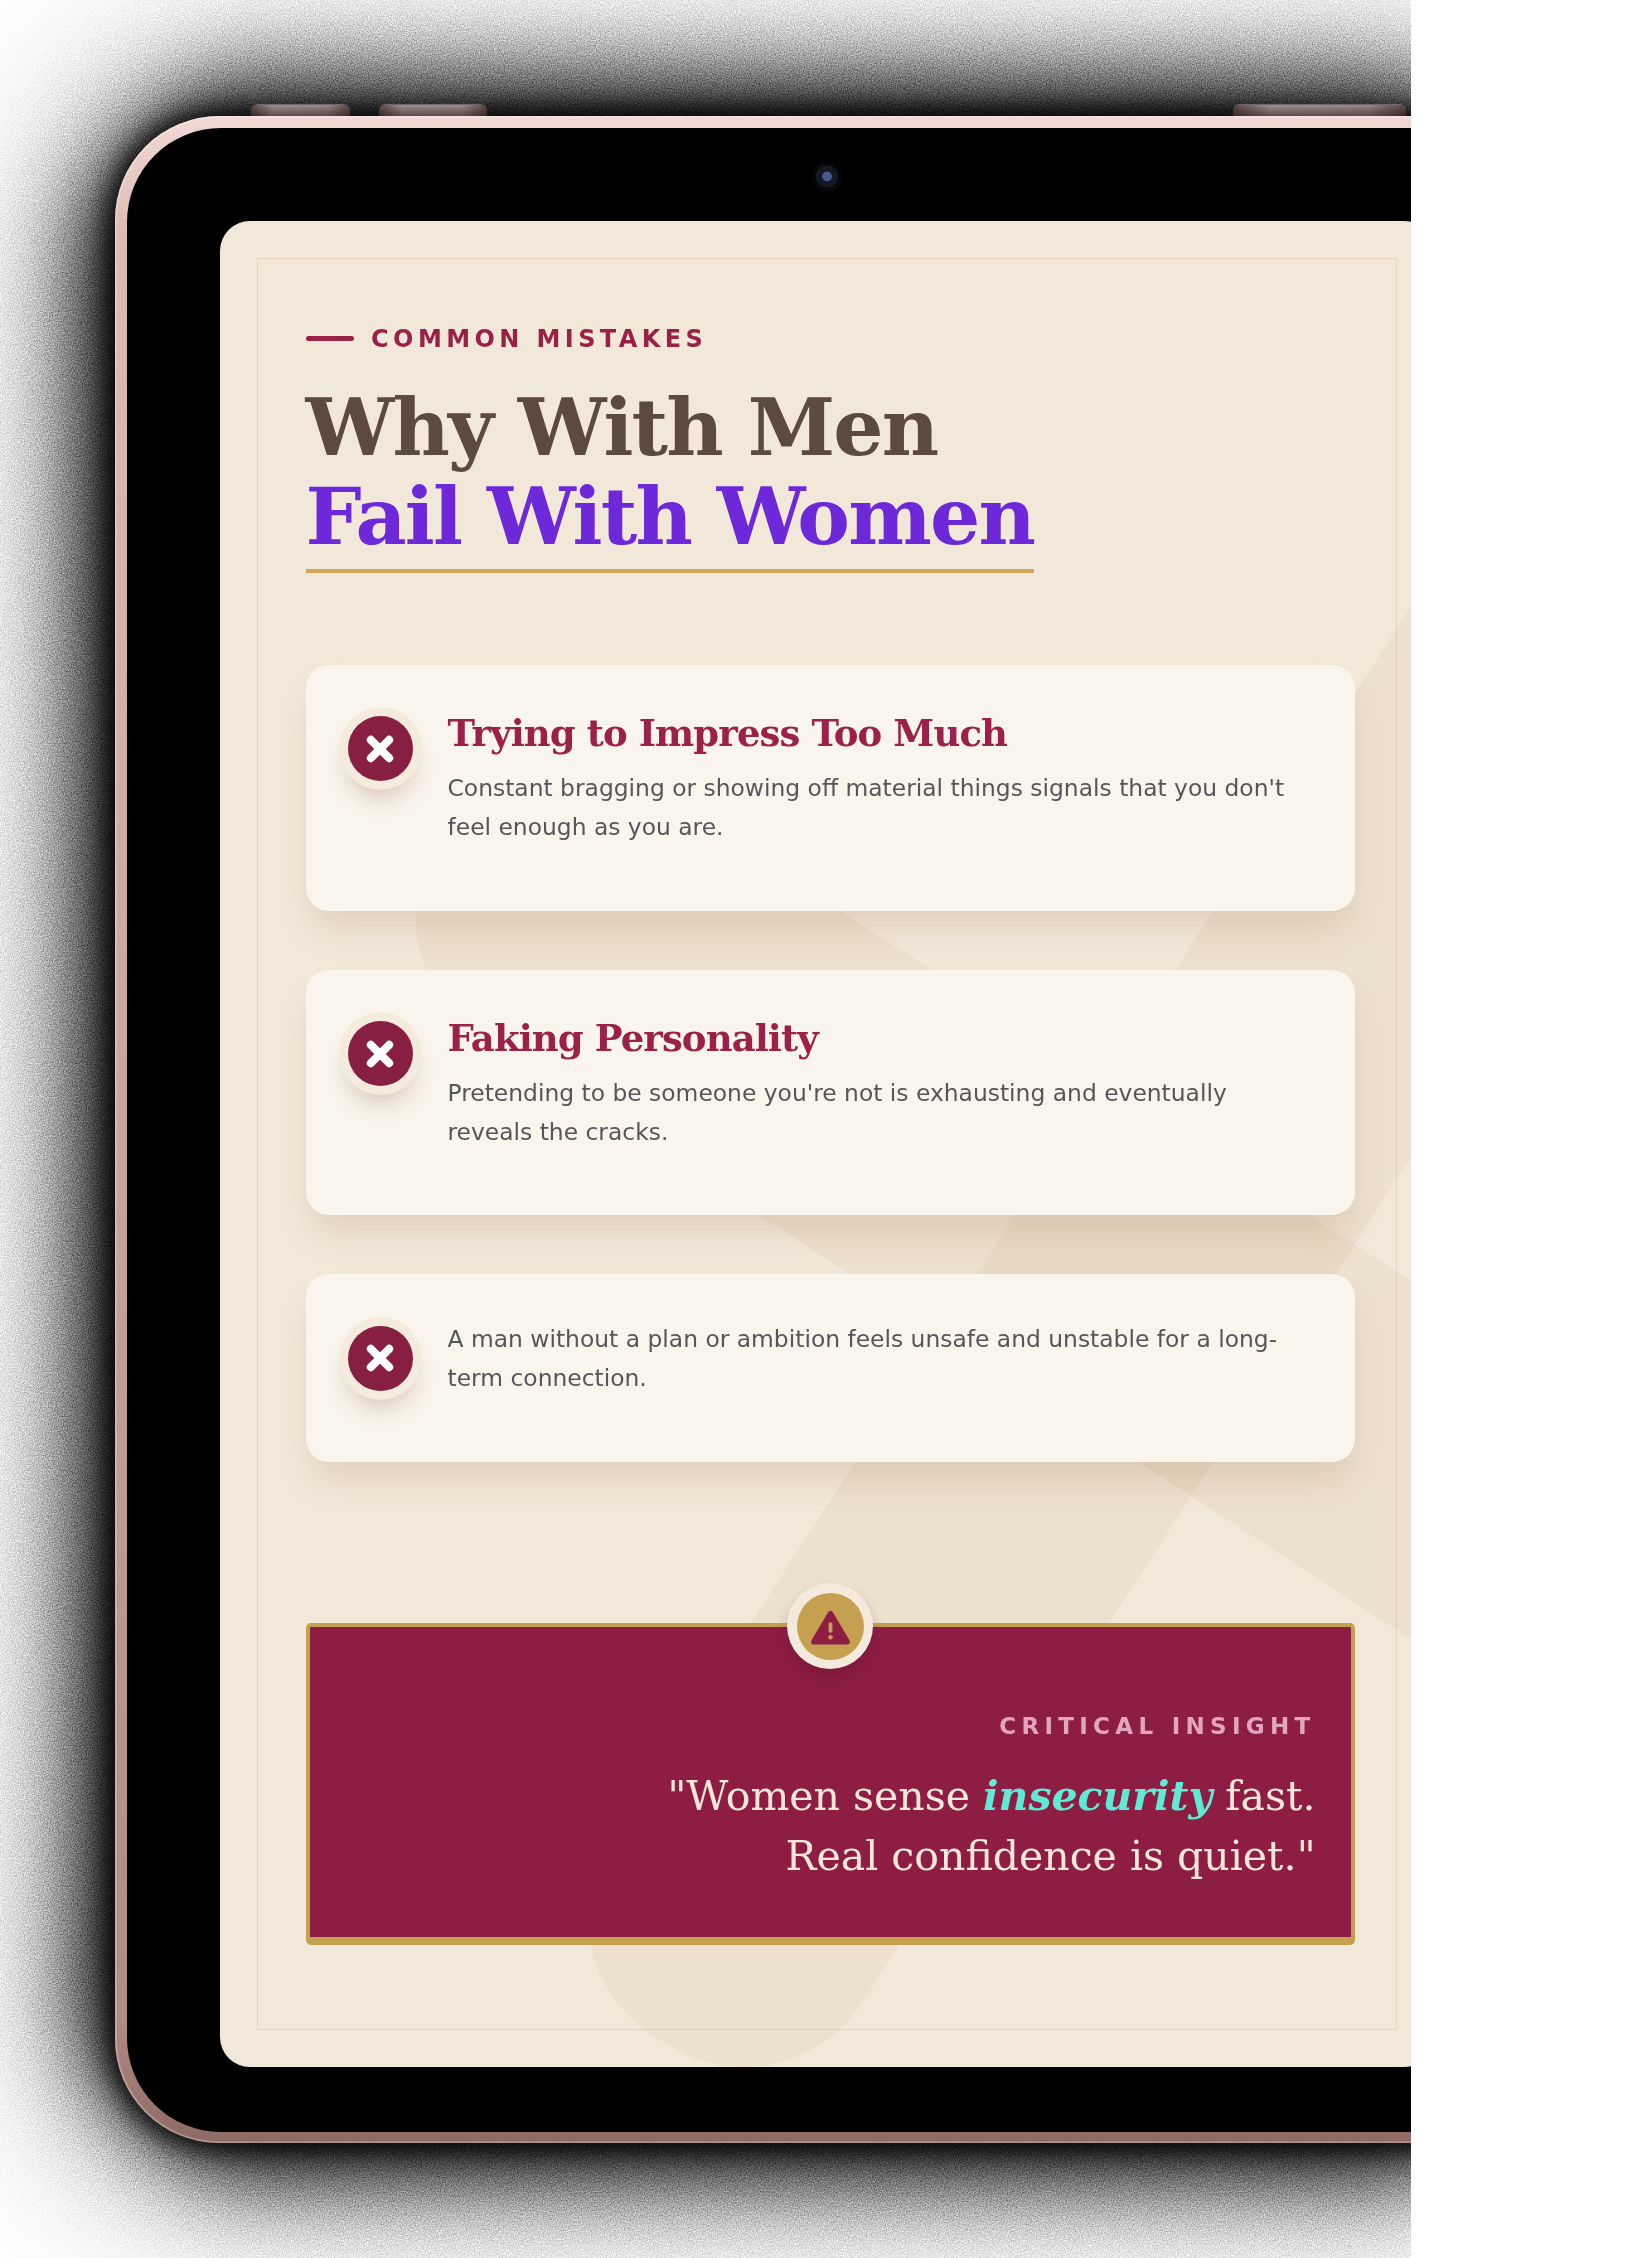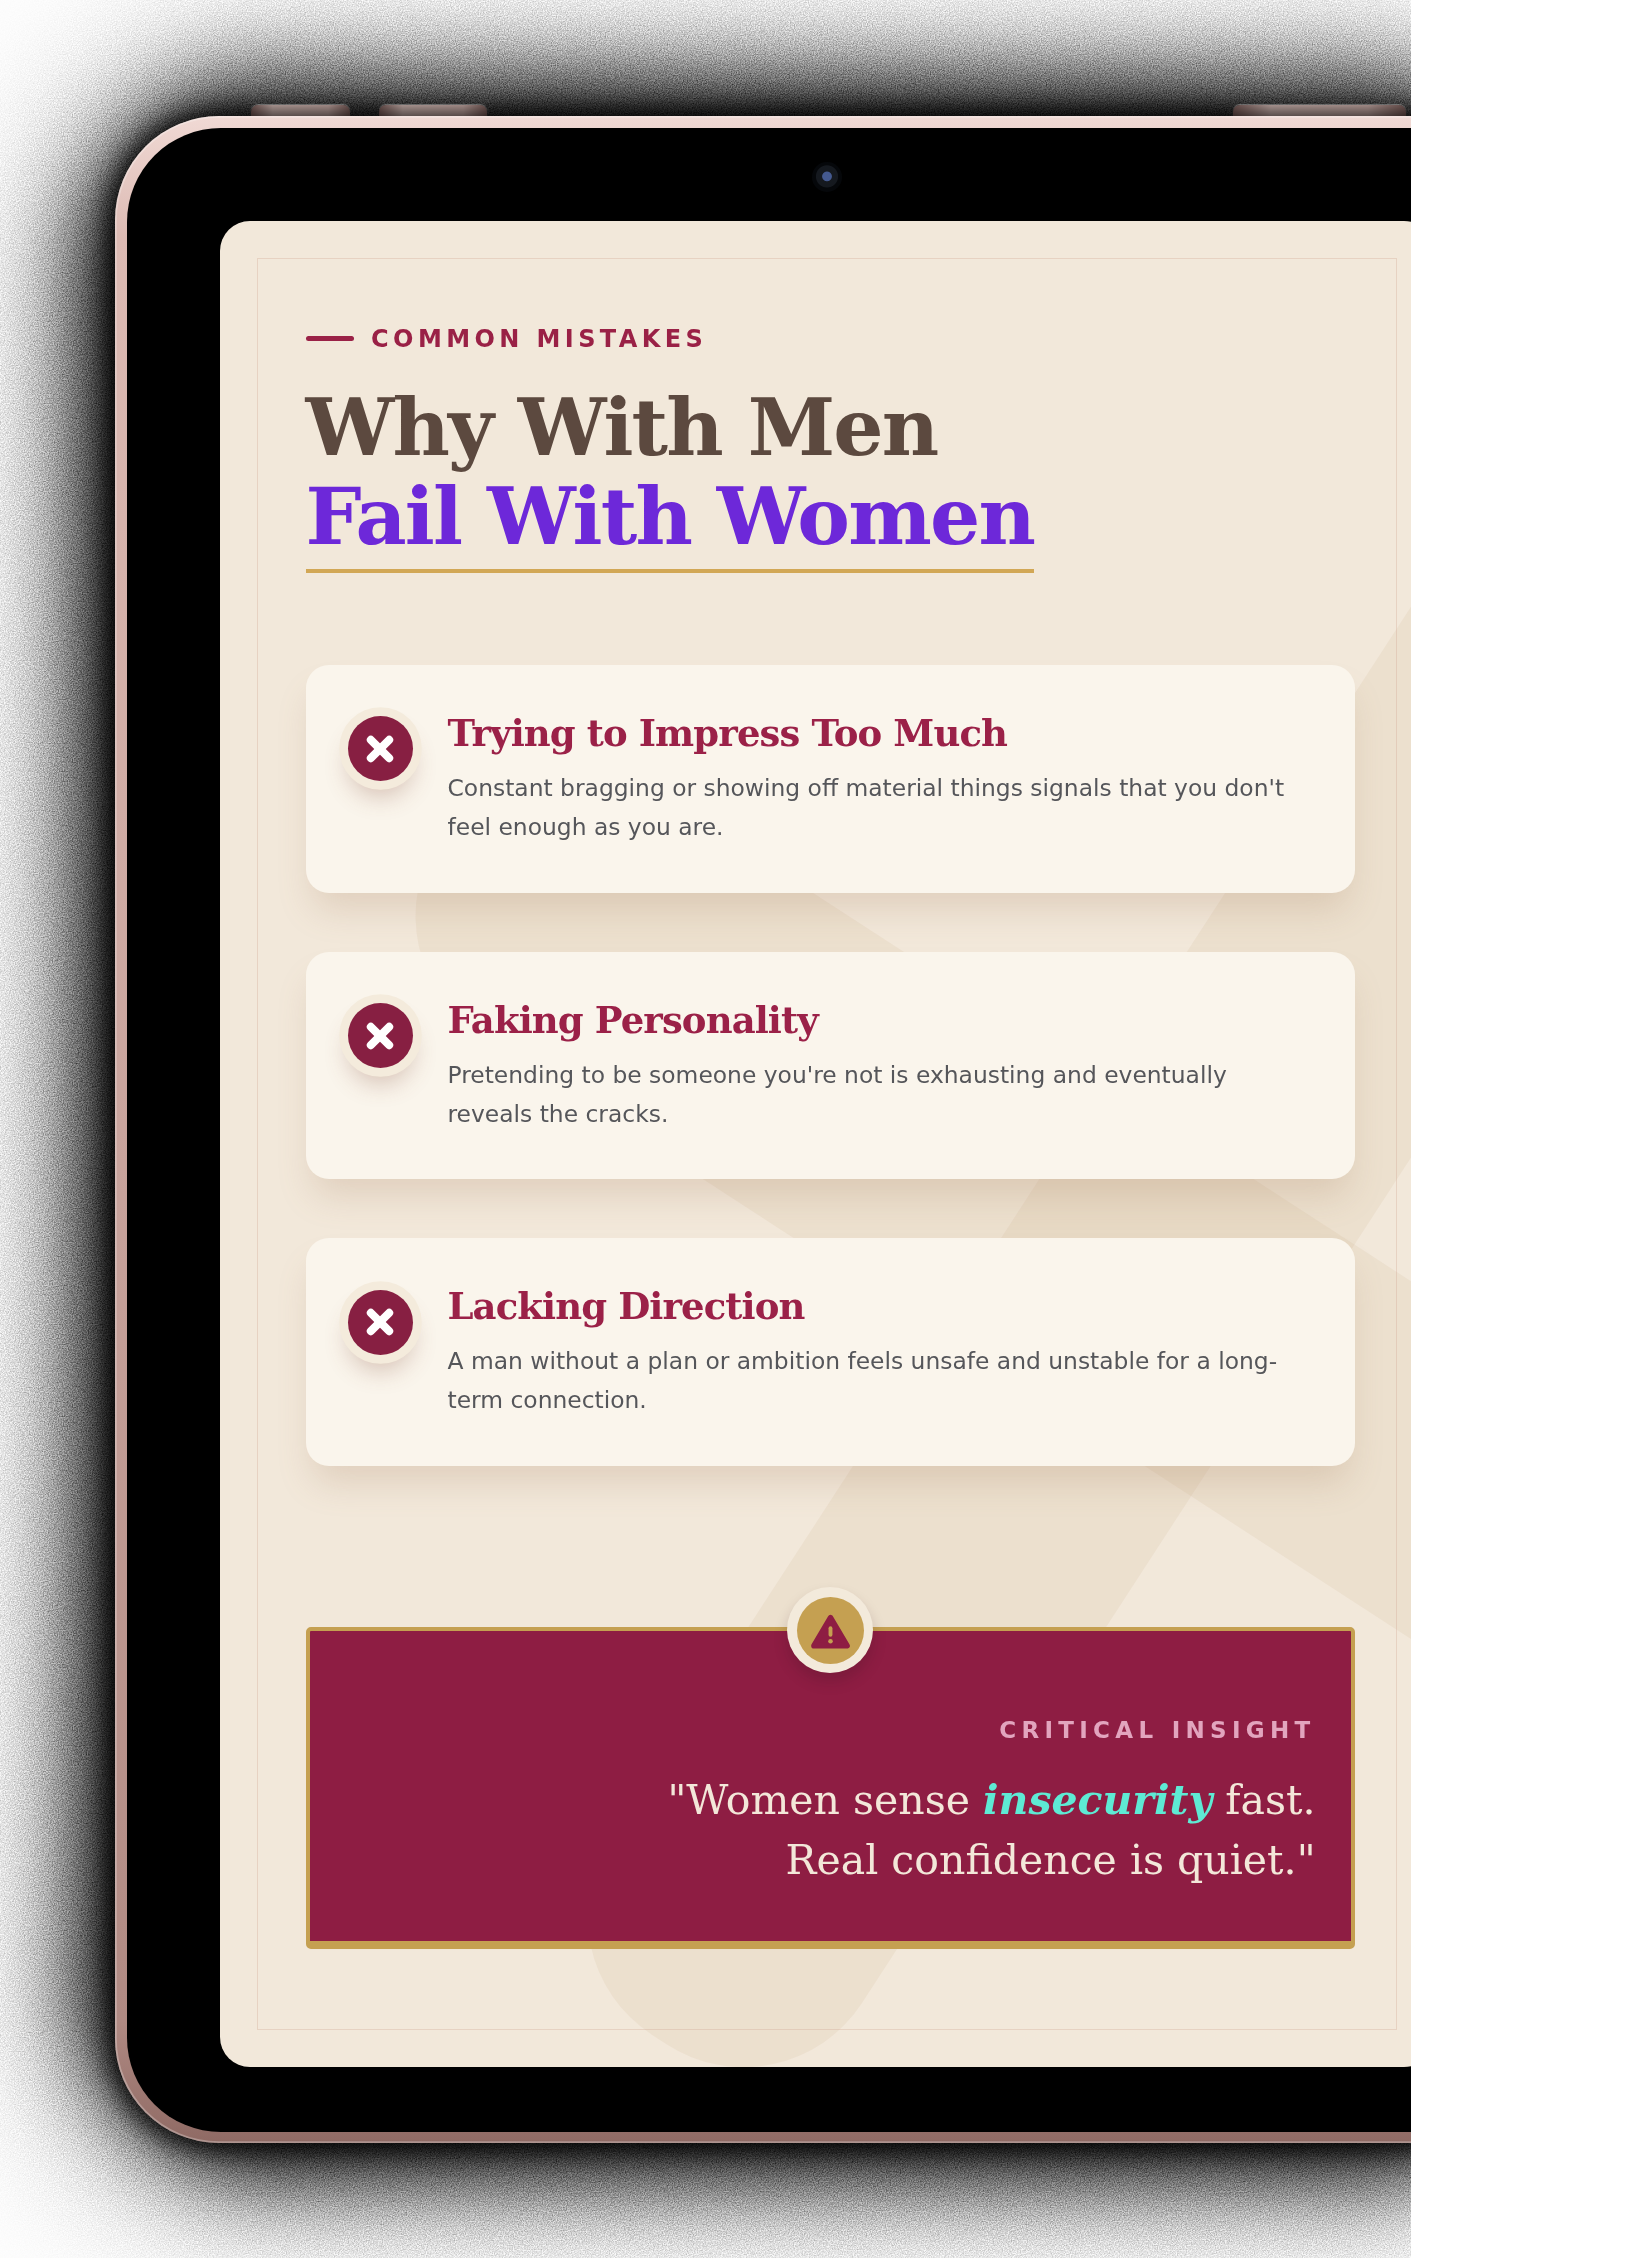--- a/index.html
+++ b/index.html
@@ -47,21 +47,21 @@
   .eyebrow-text{font-size:24px;font-weight:700;letter-spacing:4.4px;color:#9A2146;}
   .title{
     margin:30px 0 0;font-family:"DejaVu Serif","Liberation Serif",serif;
     font-size:79px;line-height:1.13;font-weight:700;letter-spacing:-1.8px;
   }
   .title-l1{display:block;color:#5C493F;}
   .title-l2{display:inline-block;color:#6d28d9;padding-bottom:8px;border-bottom:4.4px solid #D2A755;}
   .cards{margin-top:92px;}
   .card{
     position:relative;z-index:1;display:flex;gap:35px;align-items:flex-start;
-    background:#FAF5EC;border-radius:23px;padding:46px 49px 46px 42px;margin-bottom:59px;
+    background:#FAF5EC;border-radius:23px;padding:46px 49px 64px 42px;margin-bottom:59px;
     box-shadow:0 23px 35px -7px rgba(160,120,85,.22);
   }
   .badge{
     flex:0 0 65px;width:65px;height:65px;border-radius:50%;background:#871F42;position:relative;margin-top:5.3px;
     box-shadow:0 0 0 8.8px #F4EBDC,0 16px 23px rgba(135,80,60,.30);
   }
   .badge::before,.badge::after{
     content:"";position:absolute;left:50%;top:50%;width:34px;height:8px;border-radius:4.4px;background:#fff;
     transform:translate(-50%,-50%) rotate(45deg);
   }
@@ -148,21 +148,20 @@
               <div class="badge"></div>
               <div>
                 <h2 class="card-title">Faking Personality</h2>
                 <p class="card-desc">Pretending to be someone you're not is exhausting and eventually reveals the cracks.</p>
               </div>
             </div>
 
             <div class="card">
               <div class="badge"></div>
               <div>
-                <h2 class="card-title">Lacking Direction</h2>
                 <p class="card-desc">A man without a plan or ambition feels unsafe and unstable for a long-term connection.</p>
               </div>
             </div>
 
           </div>
 
           <div class="insight">
             <div class="insight-badge">
               <div class="insight-badge-inner">
                 <svg width="41" height="37" viewBox="0 0 48 44">

